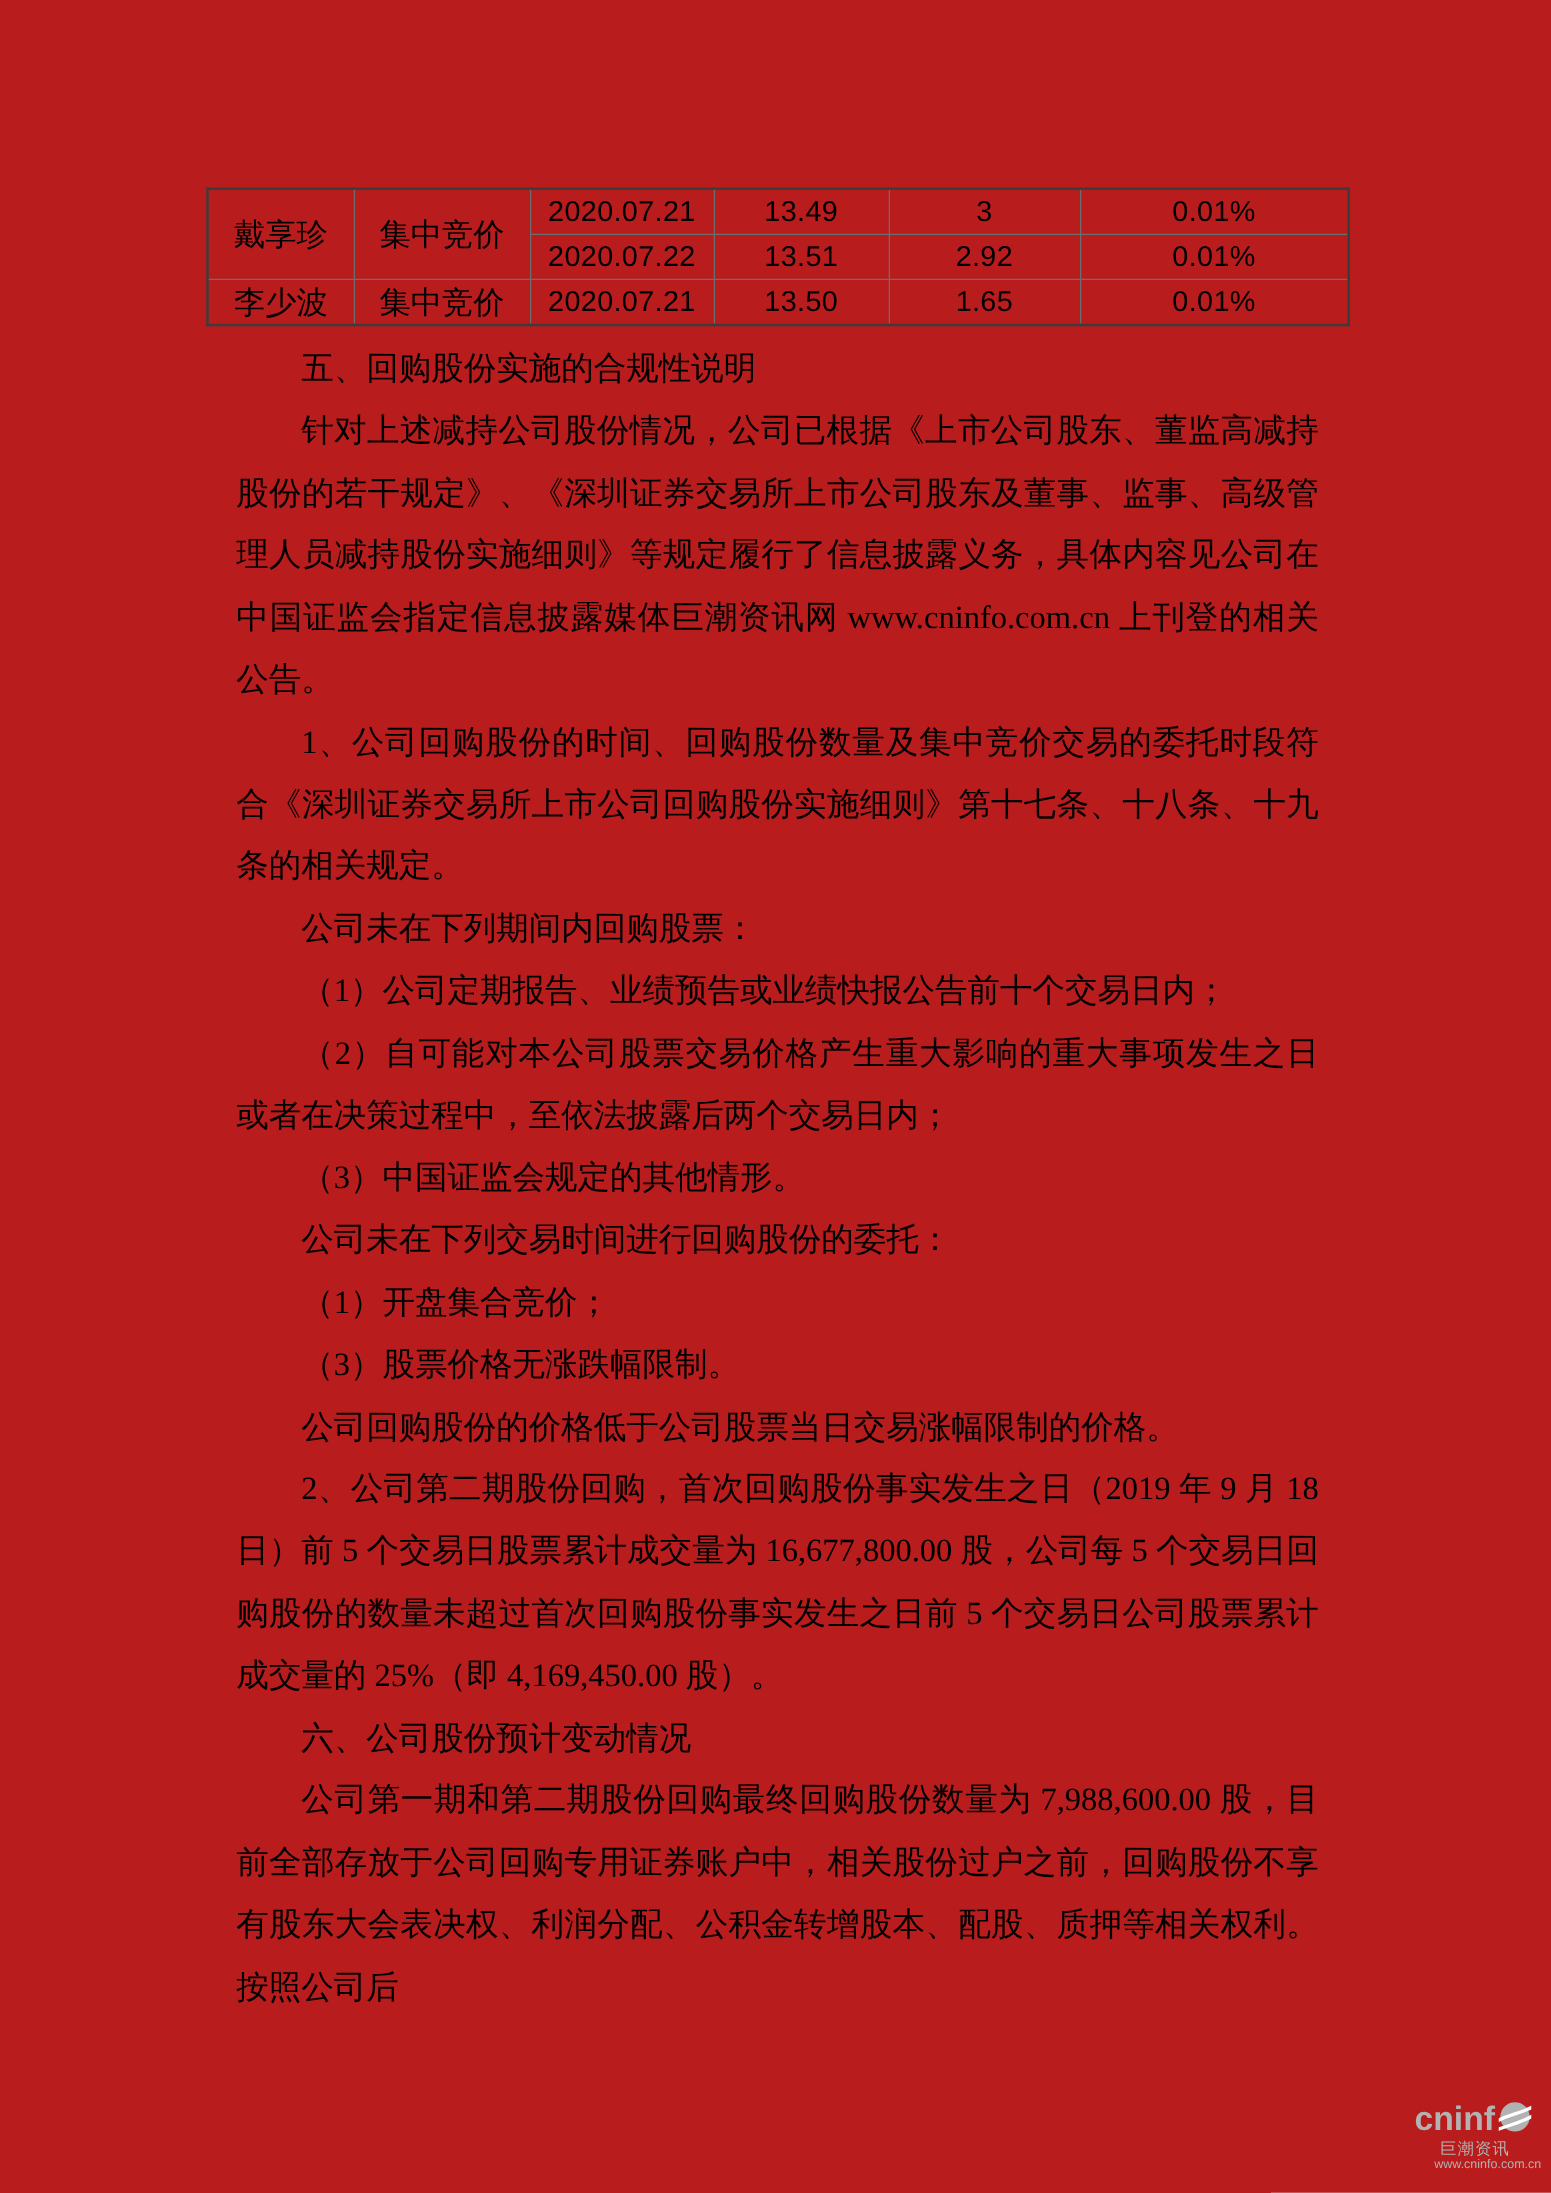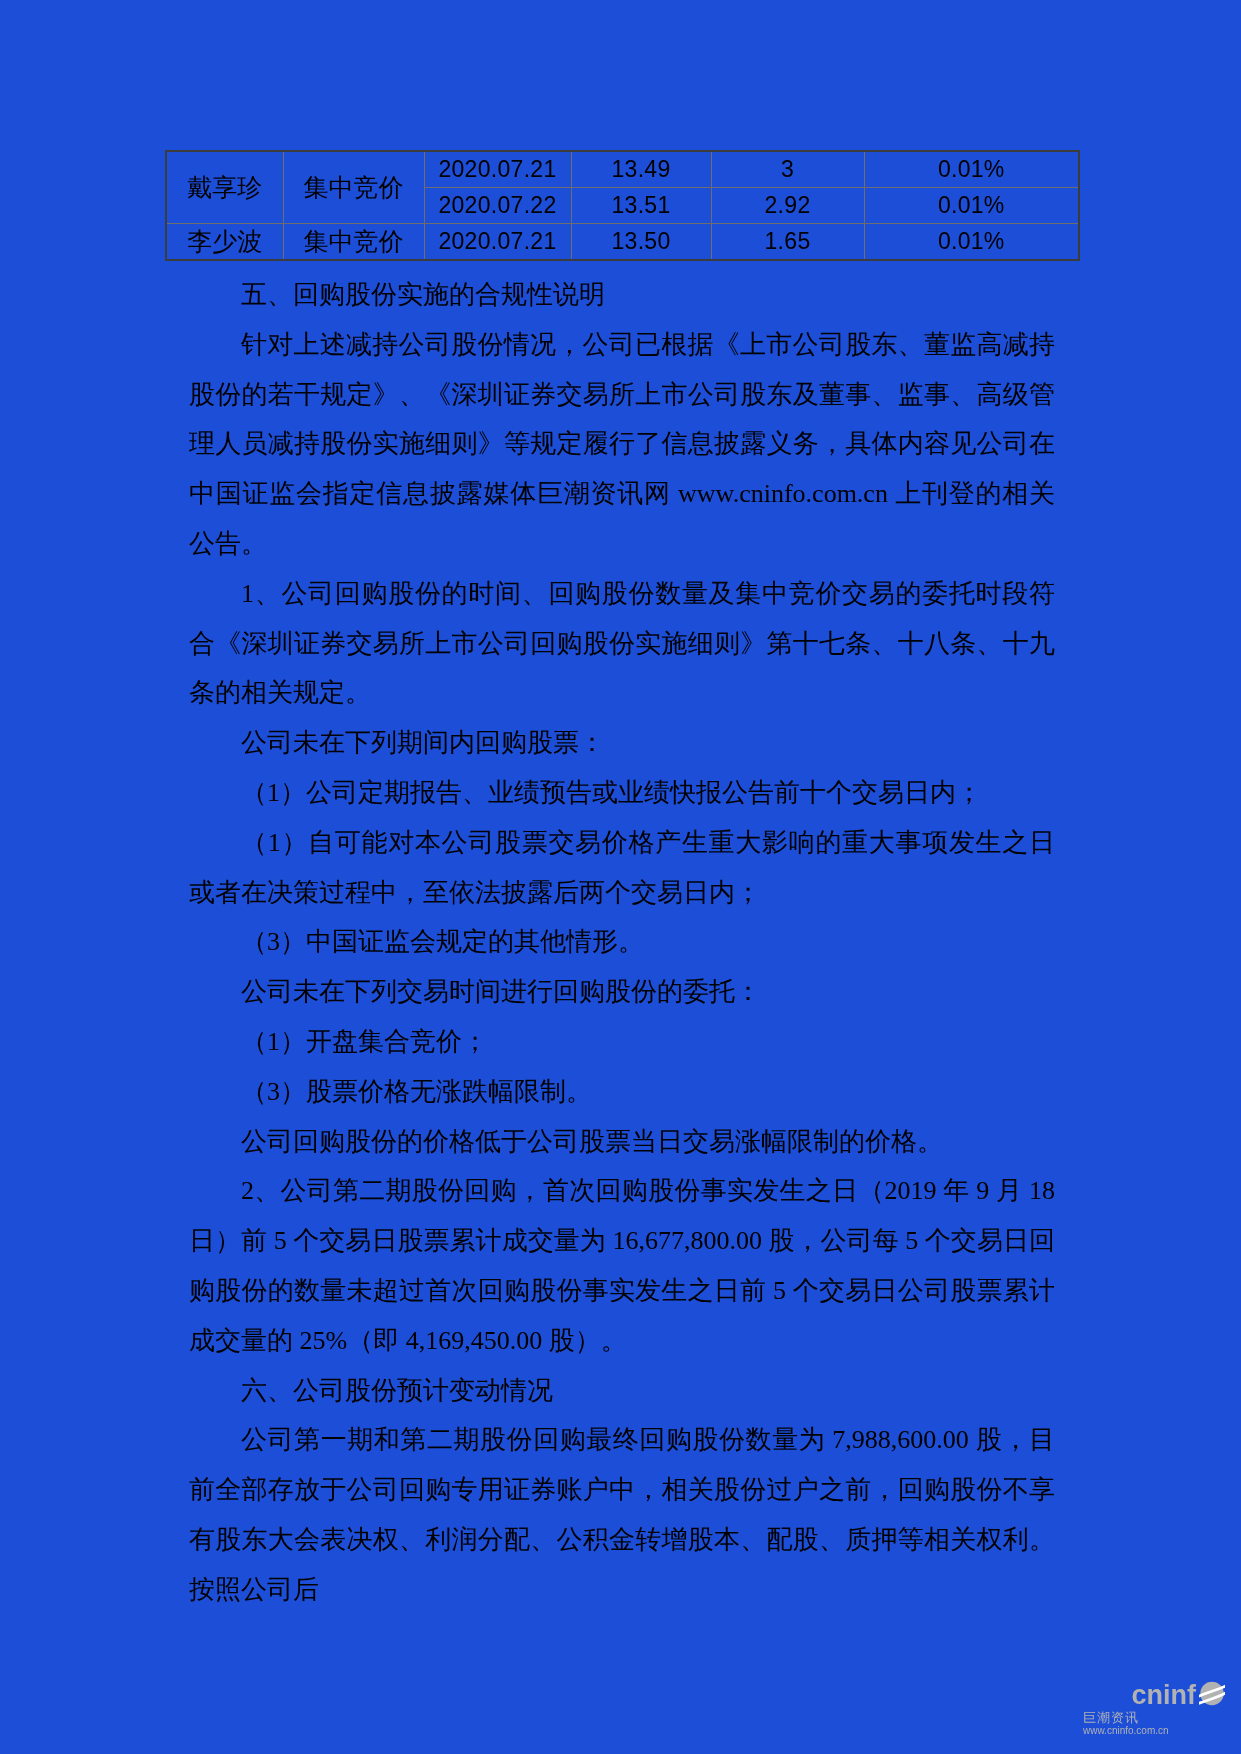--- a/index.html
+++ b/index.html
@@ -4,21 +4,21 @@
 <style>
   html, body { margin:0; padding:0; }
   body {
     width:1241px; height:1754px;
     background:#ffffff;
     font-family:"Liberation Serif","DejaVu Serif",serif;
     color:#000000;
   }
   .page {
     position:relative; width:1241px; height:1754px;
-    background:#1d4ed8; overflow:hidden;
+    background:#b91c1c; overflow:hidden;
   }
 
   
   .doc-table {
     position:absolute; left:165px; top:150px;
     border-collapse:collapse; table-layout:fixed;
     border:2px solid #3c3c3c;
   }
   .doc-table td {
     border:1px solid #6e6e6e;
@@ -44,21 +44,21 @@
     font-size:26px; line-height:49.8px;
     text-align:justify;
     text-indent:2em;
     font-family:"Liberation Serif","DejaVu Serif",serif;
     word-break:break-word;
   }
 
   
   .watermark {
     position:absolute; top:1681px; right:8px; width:150px;
-    text-align:left; color:#b2b2b2; line-height:1;
+    text-align:right; color:#b2b2b2; line-height:1;
   }
   .wm-row1 {
     display:flex; justify-content:flex-end; align-items:center;
     gap:3px; margin-right:8px;
   }
   .wm-brand {
     font-family:"Liberation Sans","DejaVu Sans",sans-serif;
     font-weight:bold; font-size:27px; line-height:1;
   }
   .wm-icon { display:block; }
@@ -111,21 +111,21 @@
       </tr>
     </tbody>
   </table>
 
   <div class="body-text">
       <p class="para">五、回购股份实施的合规性说明</p>
       <p class="para">针对上述减持公司股份情况，公司已根据《上市公司股东、董监高减持股份的若干规定》、《深圳证券交易所上市公司股东及董事、监事、高级管理人员减持股份实施细则》等规定履行了信息披露义务，具体内容见公司在中国证监会指定信息披露媒体巨潮资讯网 www.cninfo.com.cn 上刊登的相关公告。</p>
       <p class="para">1、公司回购股份的时间、回购股份数量及集中竞价交易的委托时段符合《深圳证券交易所上市公司回购股份实施细则》第十七条、十八条、十九条的相关规定。</p>
       <p class="para">公司未在下列期间内回购股票：</p>
       <p class="para">（1）公司定期报告、业绩预告或业绩快报公告前十个交易日内；</p>
-      <p class="para">（1）自可能对本公司股票交易价格产生重大影响的重大事项发生之日或者在决策过程中，至依法披露后两个交易日内；</p>
+      <p class="para">（2）自可能对本公司股票交易价格产生重大影响的重大事项发生之日或者在决策过程中，至依法披露后两个交易日内；</p>
       <p class="para">（3）中国证监会规定的其他情形。</p>
       <p class="para">公司未在下列交易时间进行回购股份的委托：</p>
       <p class="para">（1）开盘集合竞价；</p>
       <p class="para">（3）股票价格无涨跌幅限制。</p>
       <p class="para">公司回购股份的价格低于公司股票当日交易涨幅限制的价格。</p>
       <p class="para">2、公司第二期股份回购，首次回购股份事实发生之日（2019 年 9 月 18 日）前 5 个交易日股票累计成交量为 16,677,800.00 股，公司每 5 个交易日回购股份的数量未超过首次回购股份事实发生之日前 5 个交易日公司股票累计成交量的 25%（即 4,169,450.00 股）。</p>
       <p class="para">六、公司股份预计变动情况</p>
       <p class="para">公司第一期和第二期股份回购最终回购股份数量为 7,988,600.00 股，目前全部存放于公司回购专用证券账户中，相关股份过户之前，回购股份不享有股东大会表决权、利润分配、公积金转增股本、配股、质押等相关权利。按照公司后</p>
     </div>
 

